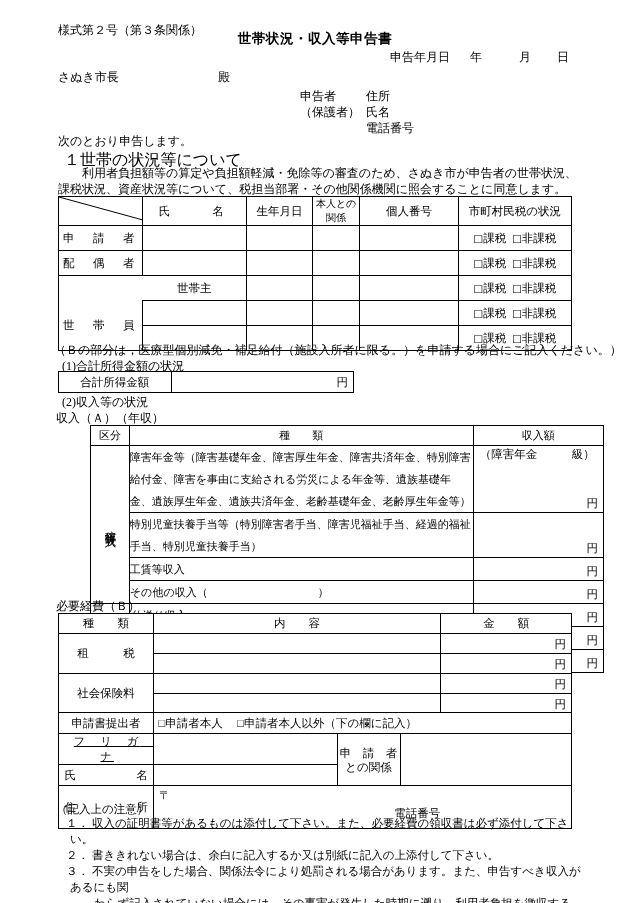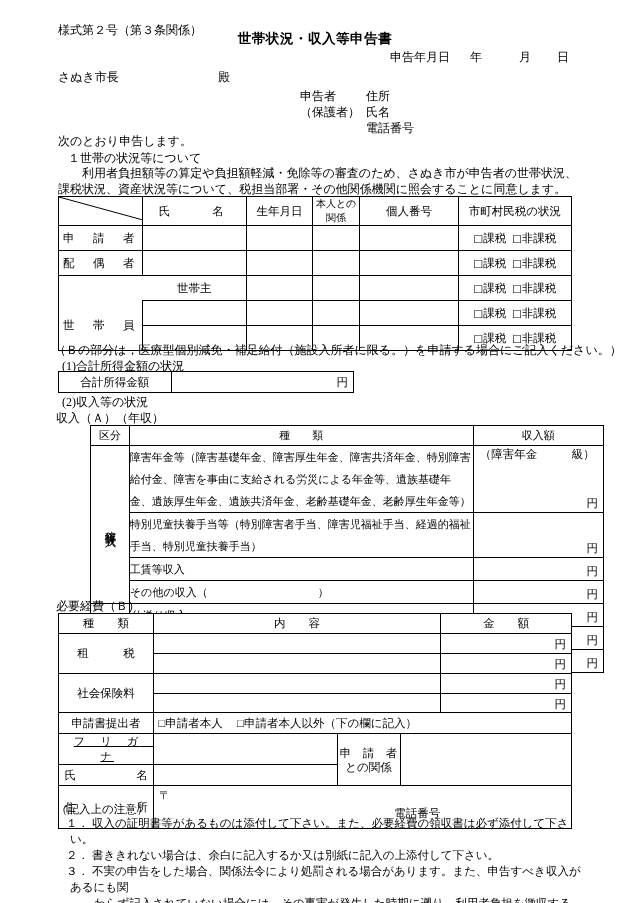--- a/index.html
+++ b/index.html
@@ -46,21 +46,21 @@
   #mayor-line  { left: 58px;  top: 69px;  font-size: 12px; }
   #mayor-dono  { left: 218px; top: 69px;  font-size: 12px; }
 
   #applicant-blk { left: 300px; top: 88px; font-size: 12px; line-height: 16px; }
   #applicant-blk .lbl  { display: inline-block; width: 66px; text-align: left; }
   #applicant-blk .val  { display: inline-block; }
 
   #intro-line  { left: 58px;  top: 133px; font-size: 12px; }
 
   
-  #sec1-head   { left: 58px;  top: 150px; font-size: 12px; text-align: right; }
+  #sec1-head   { left: 58px;  top: 150px; font-size: 16px; text-align: right; }
   #sec1-head .num { display: inline-block; width: 22px; }
   #sec1-p1     { left: 58px;  top: 165px; width: 520px; font-size: 12px;
                  line-height: 16px; text-indent: 24px; }
 
   
   table { border-collapse: collapse; }
   .tbl td, .tbl th {
     border: 1px solid #000;
     font-size: 11.5px;
     font-weight: normal;

